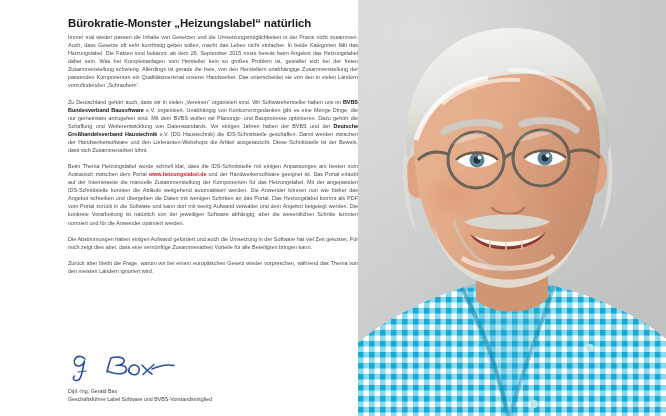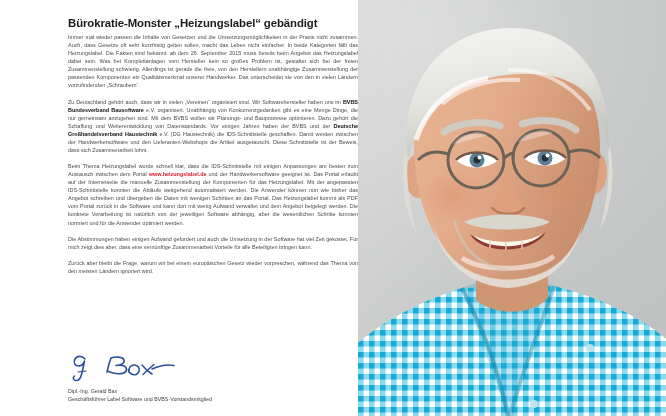--- a/index.html
+++ b/index.html
@@ -102,21 +102,21 @@
   }
   .photo svg { position: absolute; left: 0; top: 0; }
 </style>
 </head>
 <body>
 
 <div class="page">
 
   <div class="article">
 
-    <h1 class="headline">Bürokratie-Monster „Heizungslabel“ gebändigt</h1>
+    <h1 class="headline">Bürokratie-Monster „Heizungslabel“ natürlich</h1>
 
     <div class="body-copy" id="body-copy">
         <p class="para">Immer mal wieder passen die Inhalte von Gesetzen und die Umsetzungsmöglichkeiten in der Praxis nicht zusammen. Auch, dass Gesetze oft sehr kurzfristig gelten sollen, macht das Leben nicht einfacher. In beide Kategorien fällt das Heizungslabel. Die Fakten sind bekannt: ab dem 26. September 2015 muss bereits beim Angebot das Heizungslabel dabei sein. Was bei Komplettanlagen vom Hersteller kein so großes Problem ist, gestaltet sich bei der freien Zusammenstellung schwierig. Allerdings ist gerade die freie, von den Herstellern unabhängige Zusammenstellung der passenden Komponenten ein Qualitätsmerkmal unserer Handwerker. Das unterscheidet sie von den in vielen Ländern vorzufindenden „Schraubern“.</p>
         <p class="para">Zu Deutschland gehört auch, dass wir in vielen „Vereinen“ organisiert sind. Wir Softwarehersteller haben uns im <b>BVBS Bundesverband Bausoftware</b> e.V. organisiert. Unabhängig von Konkurrenzgedanken gibt es eine Menge Dinge, die nur gemeinsam anzugehen sind. Mit dem BVBS wollen wir Planungs- und Bauprozesse optimieren. Dazu gehört die Schaffung und Weiterentwicklung von Datenstandards. Vor einigen Jahren haben der BVBS und der <b>Deutsche Großhandelsverband Haustechnik</b> e.V. (DG Haustechnik) die IDS-Schnittstelle geschaffen. Damit werden zwischen der Handwerkersoftware und den Lieferanten-Webshops die Artikel ausgetauscht. Diese Schnittstelle ist der Beweis, dass sich Zusammenarbeit lohnt.</p>
         <p class="para">Beim Thema Heizungslabel wurde schnell klar, dass die IDS-Schnittstelle mit einigen Anpassungen am besten zum Austausch zwischen dem Portal <span class="link">www.heizungslabel.de</span> und der Handwerkersoftware geeignet ist. Das Portal erlaubt auf der Internetseite die manuelle Zusammenstellung der Komponenten für das Heizungslabel. Mit der angepassten IDS-Schnittstelle konnten die Abläufe weitgehend automatisiert werden. Die Anwender können nun wie bisher das Angebot schreiben und übergeben die Daten mit wenigen Schritten an das Portal. Das Heizungslabel kommt als PDF vom Portal zurück in die Software und kann dort mit wenig Aufwand verwaltet und dem Angebot beigelegt werden. Die konkrete Verarbeitung ist natürlich von der jeweiligen Software abhängig, aber die wesentlichen Schritte konnten normiert und für die Anwender optimiert werden.</p>
         <p class="para">Die Abstimmungen haben einigen Aufwand gefordert und auch die Umsetzung in der Software hat viel Zeit gekostet. Für mich zeigt dies aber, dass eine vernünftige Zusammenarbeit Vorteile für alle Beteiligten bringen kann.</p>
         <p class="para last">Zurück aber bleibt die Frage, warum wir bei einem europäischen Gesetz wieder vorpreschen, während das Thema von den meisten Ländern ignoriert wird.</p>
       </div>
 
     <div class="sig-wrap">

